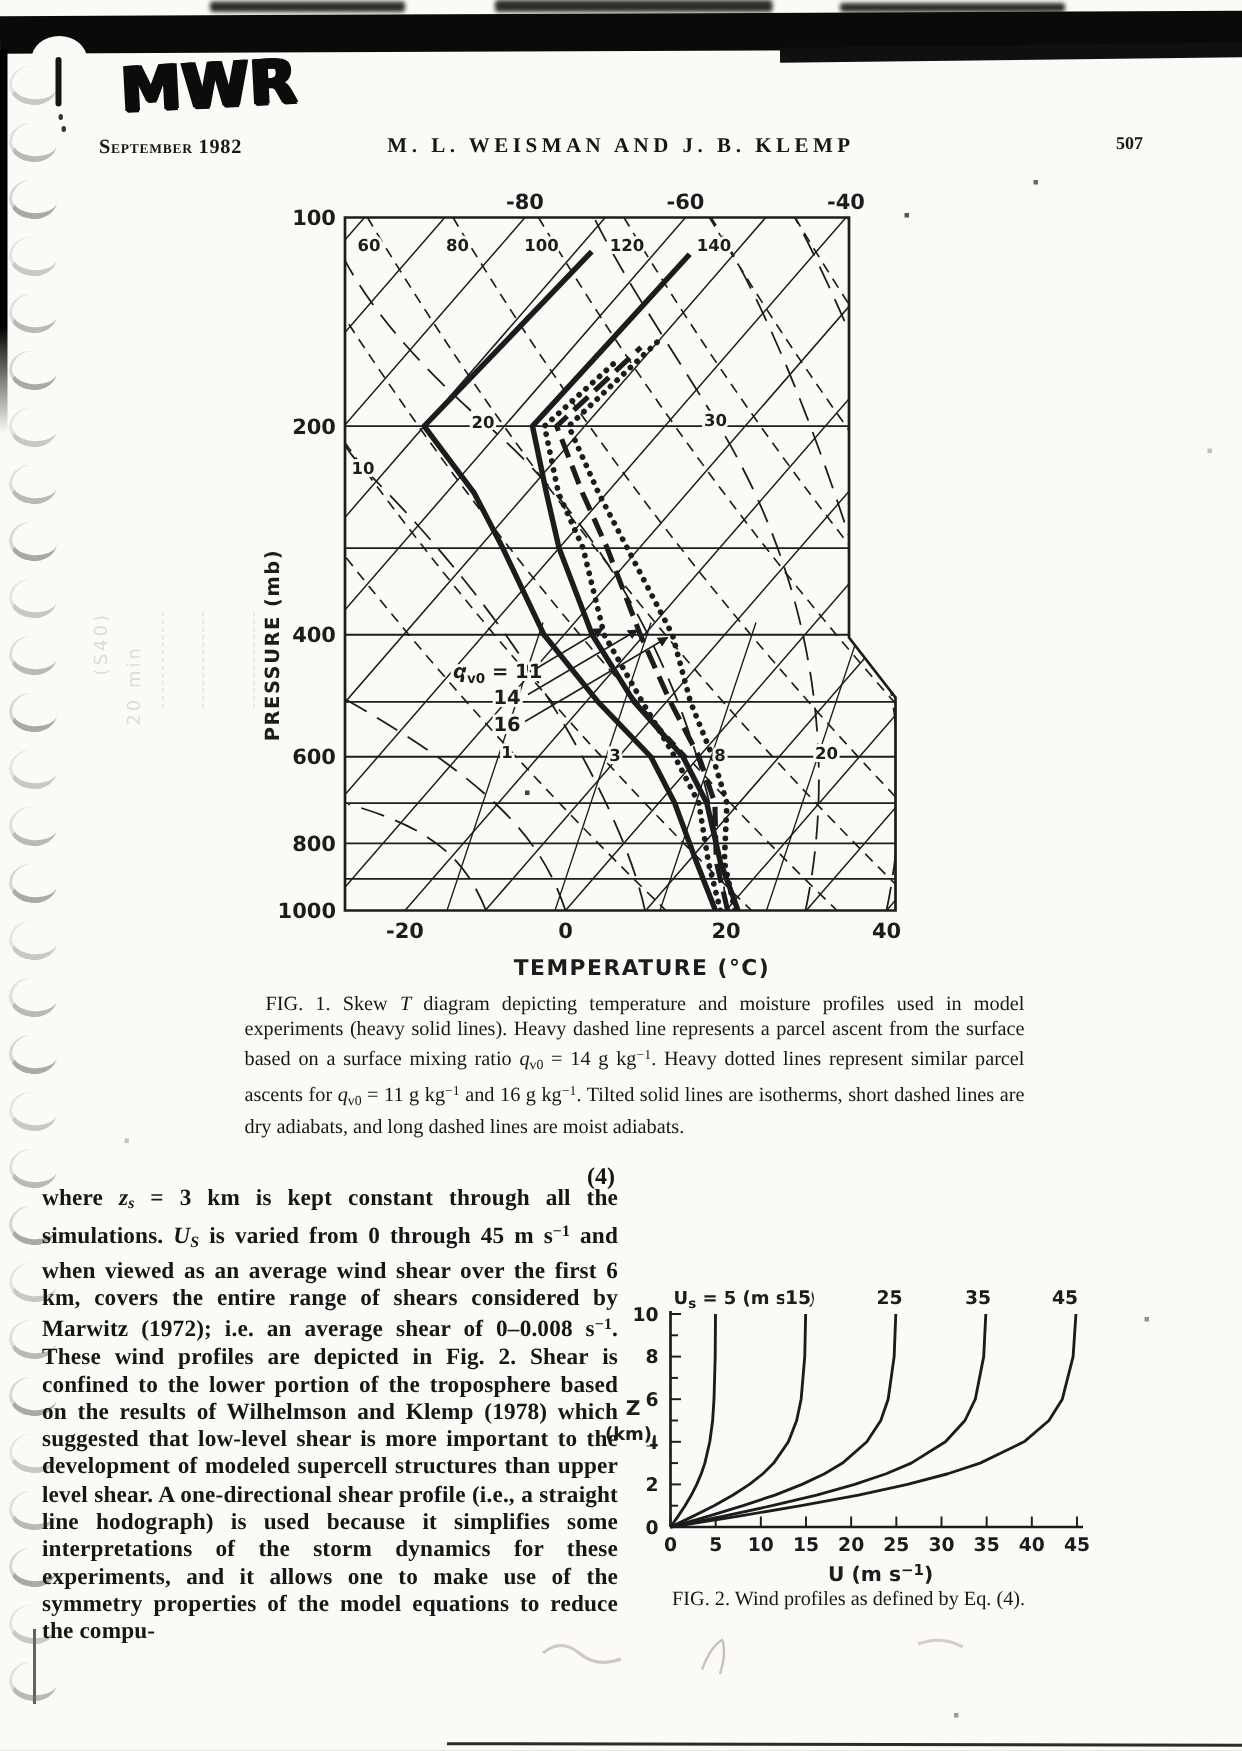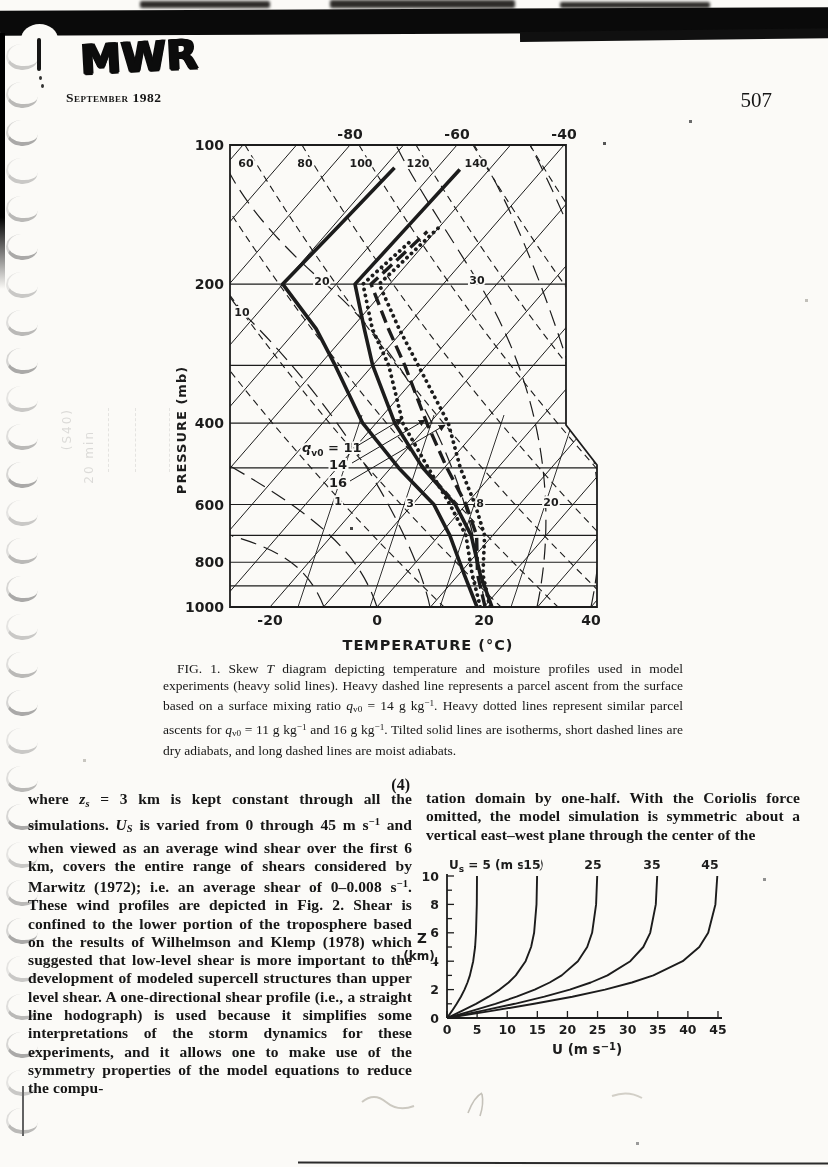--- a/index.html
+++ b/index.html
@@ -36,21 +36,21 @@
   .bleedlines:after{content:"";position:absolute;left:26px;top:0;width:1px;height:64px;border-left:1px dashed #222;}
 
   
   .mwr{position:absolute;left:80px;top:33px;font-family:"DejaVu Sans",sans-serif;font-weight:900;
        font-size:41px;letter-spacing:0px;transform:rotate(-3deg);color:#0c0c0c;
        text-shadow:1.6px 0 #0c0c0c,-1px 0 #0c0c0c,0 1px #0c0c0c,0.8px 1.4px #0c0c0c;}
 
   
   .issue{position:absolute;left:66px;top:90px;font-size:13.5px;font-weight:bold;font-variant:small-caps;letter-spacing:.5px;}
   .authors{position:absolute;left:0;top:90px;width:828px;text-align:center;font-size:14px;font-weight:bold;letter-spacing:3px;}
-  .pageno{position:absolute;right:56px;top:88px;font-size:21px;font-weight:normal;}
+  .pageno{position:absolute;right:66px;top:88px;font-size:12px;font-weight:bold;}
 
   
   .caption{position:absolute;font-size:13.5px;line-height:17.4px;font-weight:normal;text-align:justify;}
   .cap1{left:163px;top:660px;width:520px;text-indent:14px;}
   .cap2{left:448px;top:1057px;width:290px;text-align:left;}
   .para{position:absolute;font-size:15.5px;line-height:18.3px;font-weight:bold;text-align:justify;letter-spacing:.1px;}
   .pleft{left:28px;top:790px;width:384px;}
   .pright{left:426px;top:789px;width:374px;}
   .equation{position:absolute;left:28px;top:776px;width:384px;font-size:16px;font-weight:bold;}
   .eq-body{display:block;text-align:center;margin-right:46px;}
@@ -273,25 +273,26 @@
     <span class="b2">20 min</span>
   </div>
   <div class="bleedlines"></div>
 
   <div class="mwr">MWR</div>
   <div class="penline"></div>
   <div class="pendot" style="top:76px;"></div>
   <div class="pendot" style="top:84px;left:41px;"></div>
 
   <span class="issue">September 1982</span>
+  <span class="authors">M. L. WEISMAN AND J. B. KLEMP</span>
   <span class="pageno">507</span>
 
   <div class="caption cap1"><span>FIG. 1. Skew </span><span style="font-style: italic;">T</span><span> diagram depicting temperature and moisture profiles used in model experiments (heavy solid lines). Heavy dashed line represents a parcel ascent from the surface based on a surface mixing ratio </span><span style="font-style: italic;">q</span><sub>v0</sub><span> = 14 g kg</span><sup>−1</sup><span>. Heavy dotted lines represent similar parcel ascents for </span><span style="font-style: italic;">q</span><sub>v0</sub><span> = 11 g kg</span><sup>−1</sup><span> and 16 g kg</span><sup>−1</sup><span>. Tilted solid lines are isotherms, short dashed lines are dry adiabats, and long dashed lines are moist adiabats.</span></div>
 
   <div class="equation">
     <span class="eq-number">(4)</span>
   </div>
 
   <div class="para pleft"><span>where </span><span style="font-style: italic;">z</span><sub style="font-style: italic;">s</sub><span> = 3 km is kept constant through all the simulations. </span><span style="font-style: italic;">U</span><sub style="font-style: italic;">S</sub><span> is varied from 0 through 45 m s</span><sup>−1</sup><span> and when viewed as an average wind shear over the first 6 km, covers the entire range of shears considered by Marwitz (1972); i.e. an average shear of 0–0.008 s</span><sup>−1</sup><span>. These wind profiles are depicted in Fig. 2. Shear is confined to the lower portion of the troposphere based on the results of Wilhelmson and Klemp (1978) which suggested that low-level shear is more important to the development of modeled supercell structures than upper level shear. A one-directional shear profile (i.e., a straight line hodograph) is used because it simplifies some interpretations of the storm dynamics for these experiments, and it allows one to make use of the symmetry properties of the model equations to reduce the compu-</span></div>
-  <div class="para pright">tation domain by one-half. With the Coriolis force omitted, the model simulation is symmetric about a vertical east–west plane through the center of the</div>
-
+
+  <div class="caption cap2"><span>FIG. 2. Wind profiles as defined by Eq. (4).</span></div>
 
 </div>
 
 </body></html>

